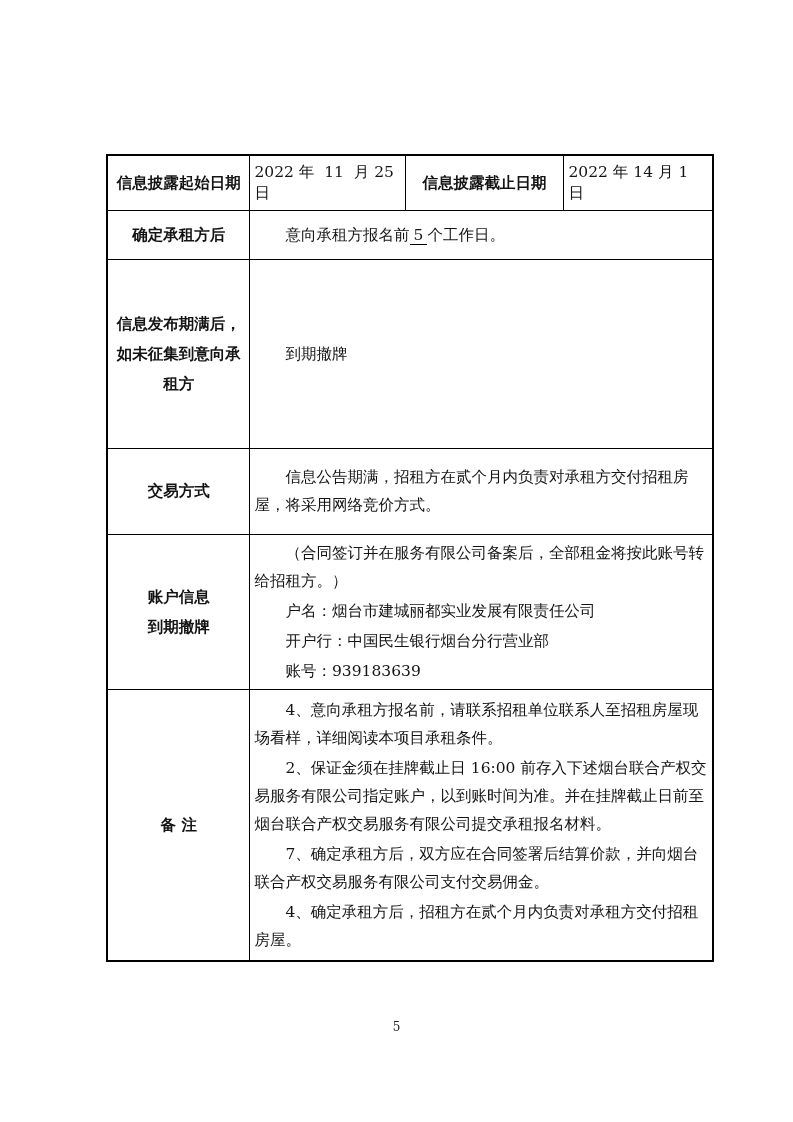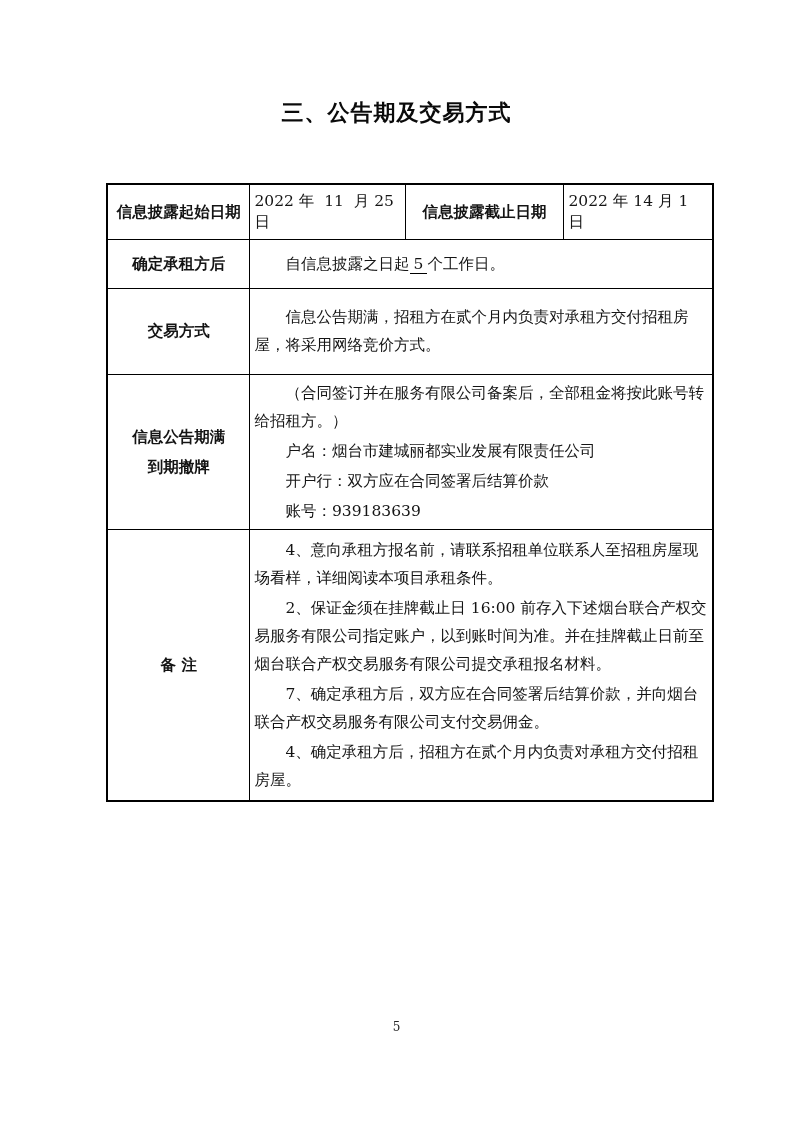--- a/index.html
+++ b/index.html
@@ -31,21 +31,20 @@
     margin: 0;
   }
   table.info-table {
     position: absolute;
     top: 154px;
     left: 106px;
     width: 606px;
     border-collapse: collapse;
     table-layout: fixed;
     border: 2px solid #000;
-    margin-top: 29px;
   }
   table.info-table td {
     border: 1px solid #000;
     font-size: 15.5px;
     color: #141414;
     vertical-align: middle;
     padding: 2px 4px 2px 5px;
     overflow: hidden;
   }
   td.label-cell {
@@ -84,62 +83,67 @@
     text-align: center;
     font-size: 12px;
     color: #222222;
   }
 </style>
 </head>
 <body>
 
 <div class="page">
 
-  <h1 class="doc-title">三、公告期及交易方式</h1>
 
   <table class="info-table">
     <colgroup>
       <col style="width:142px">
       <col style="width:156px">
       <col style="width:158px">
       <col style="width:150px">
     </colgroup>
 
     <tbody>
         <tr class="row-1">
       <td class="label-cell">信息披露起始日期</td>
       <td class="center-cell">2022 年  11  月 25 日</td>
       <td class="label-cell">信息披露截止日期</td>
       <td class="center-cell">2022 年 14 月 1 日</td>
     </tr>
 
     <tr class="row-2">
       <td class="label-cell">确定承租方后</td>
       <td class="value-cell" colspan="3">
-        <p class="para"><span>自信息披露之日起</span><span class="u-num">5</span><span>个工作日。</span></p>
+        <p class="para"><span>意向承租方报名前</span><span class="u-num">5</span><span>个工作日。</span></p>
       </td>
     </tr>
 
+    <tr class="row-3">
+      <td class="label-cell">信息发布期满后，如未征集到意向承租方</td>
+      <td class="value-cell" colspan="3">
+        <p class="para">到期撤牌</p>
+      </td>
+    </tr>
 
     <tr class="row-4">
       <td class="label-cell">交易方式</td>
       <td class="value-cell" colspan="3">
         <p class="para">信息公告期满，招租方在贰个月内负责对承租方交付招租房屋，将采用网络竞价方式。</p>
       </td>
     </tr>
 
     <tr class="row-5">
       <td class="label-cell">
-        <div>信息公告期满</div>
+        <div>账户信息</div>
         <div>到期撤牌</div>
       </td>
       <td class="value-cell" colspan="3">
         <p class="para">（合同签订并在服务有限公司备案后，全部租金将按此账号转给招租方。）</p>
         <p class="para">户名：烟台市建城丽都实业发展有限责任公司</p>
-        <p class="para">开户行：双方应在合同签署后结算价款</p>
+        <p class="para">开户行：中国民生银行烟台分行营业部</p>
         <p class="para">账号：939183639</p>
       </td>
     </tr>
 
     <tr class="row-6">
       <td class="label-cell">备 注</td>
       <td class="value-cell" colspan="3">
         <p class="para">4、意向承租方报名前，请联系招租单位联系人至招租房屋现场看样，详细阅读本项目承租条件。</p>
         <p class="para">2、保证金须在挂牌截止日 16:00 前存入下述烟台联合产权交易服务有限公司指定账户，以到账时间为准。并在挂牌截止日前至烟台联合产权交易服务有限公司提交承租报名材料。</p>
         <p class="para">7、确定承租方后，双方应在合同签署后结算价款，并向烟台联合产权交易服务有限公司支付交易佣金。</p>

